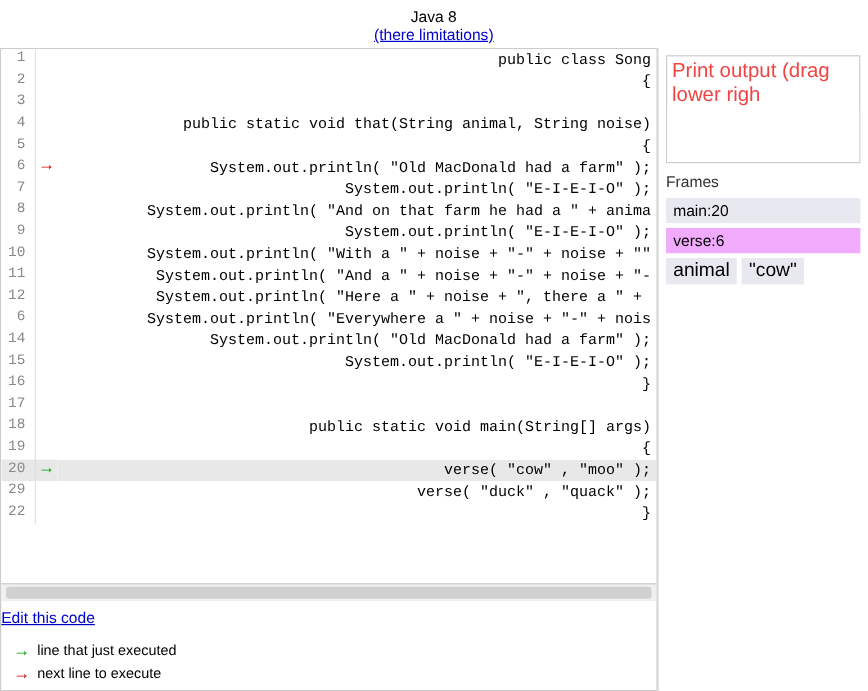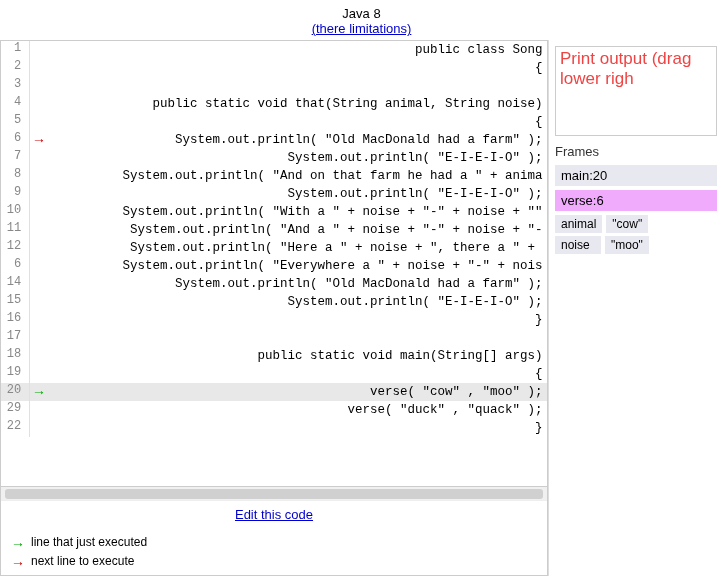--- a/index.html
+++ b/index.html
@@ -103,21 +103,20 @@
     .h-scroll-inner {
       width: 100%;
       height: 10px;
       background: #d0d0d0;
       border-radius: 3px;
       margin: 0 4px;
       cursor: pointer;
     }
     
     .edit-link-bar {
-      text-align: center;
       padding: 6px 0;
       border-top: 1px solid #eee;
     }
     .edit-link-bar a {
       color: #0000cc;
       text-decoration: underline;
       cursor: pointer;
     }
     
     .legend {
@@ -177,21 +176,21 @@
     .frame-item.active {
       background: #f0abfc;
     }
     .frame-vars {
       margin-top: 4px;
     }
     .frame-var-row {
       display: flex;
       gap: 4px;
       margin-bottom: 3px;
-      font-size: 12px;
+      font-size: 16px;
     }
     .var-name {
       background: #e8e8f0;
       padding: 2px 6px;
       min-width: 46px;
       text-align: left;
     }
     .var-value {
       background: #e8e8f0;
       padding: 2px 6px;
@@ -359,22 +358,18 @@
       <div class="frames-section">
         <div class="frames-title">Frames</div>
         <div id="frames-list">
             <div class="frame-item">main:20</div>
             <div class="frame-item active">verse:6</div>
             <div class="frame-vars">
               <div class="frame-var-row">
                 <div class="var-name">animal</div>
                 <div class="var-value">"cow"</div>
               </div>
-              <div class="frame-var-row">
-                <div class="var-name">noise</div>
-                <div class="var-value">"moo"</div>
-              </div>
             </div>
           </div>
       </div>
     </div>
   </div>
 </div>
 
 </body></html>

